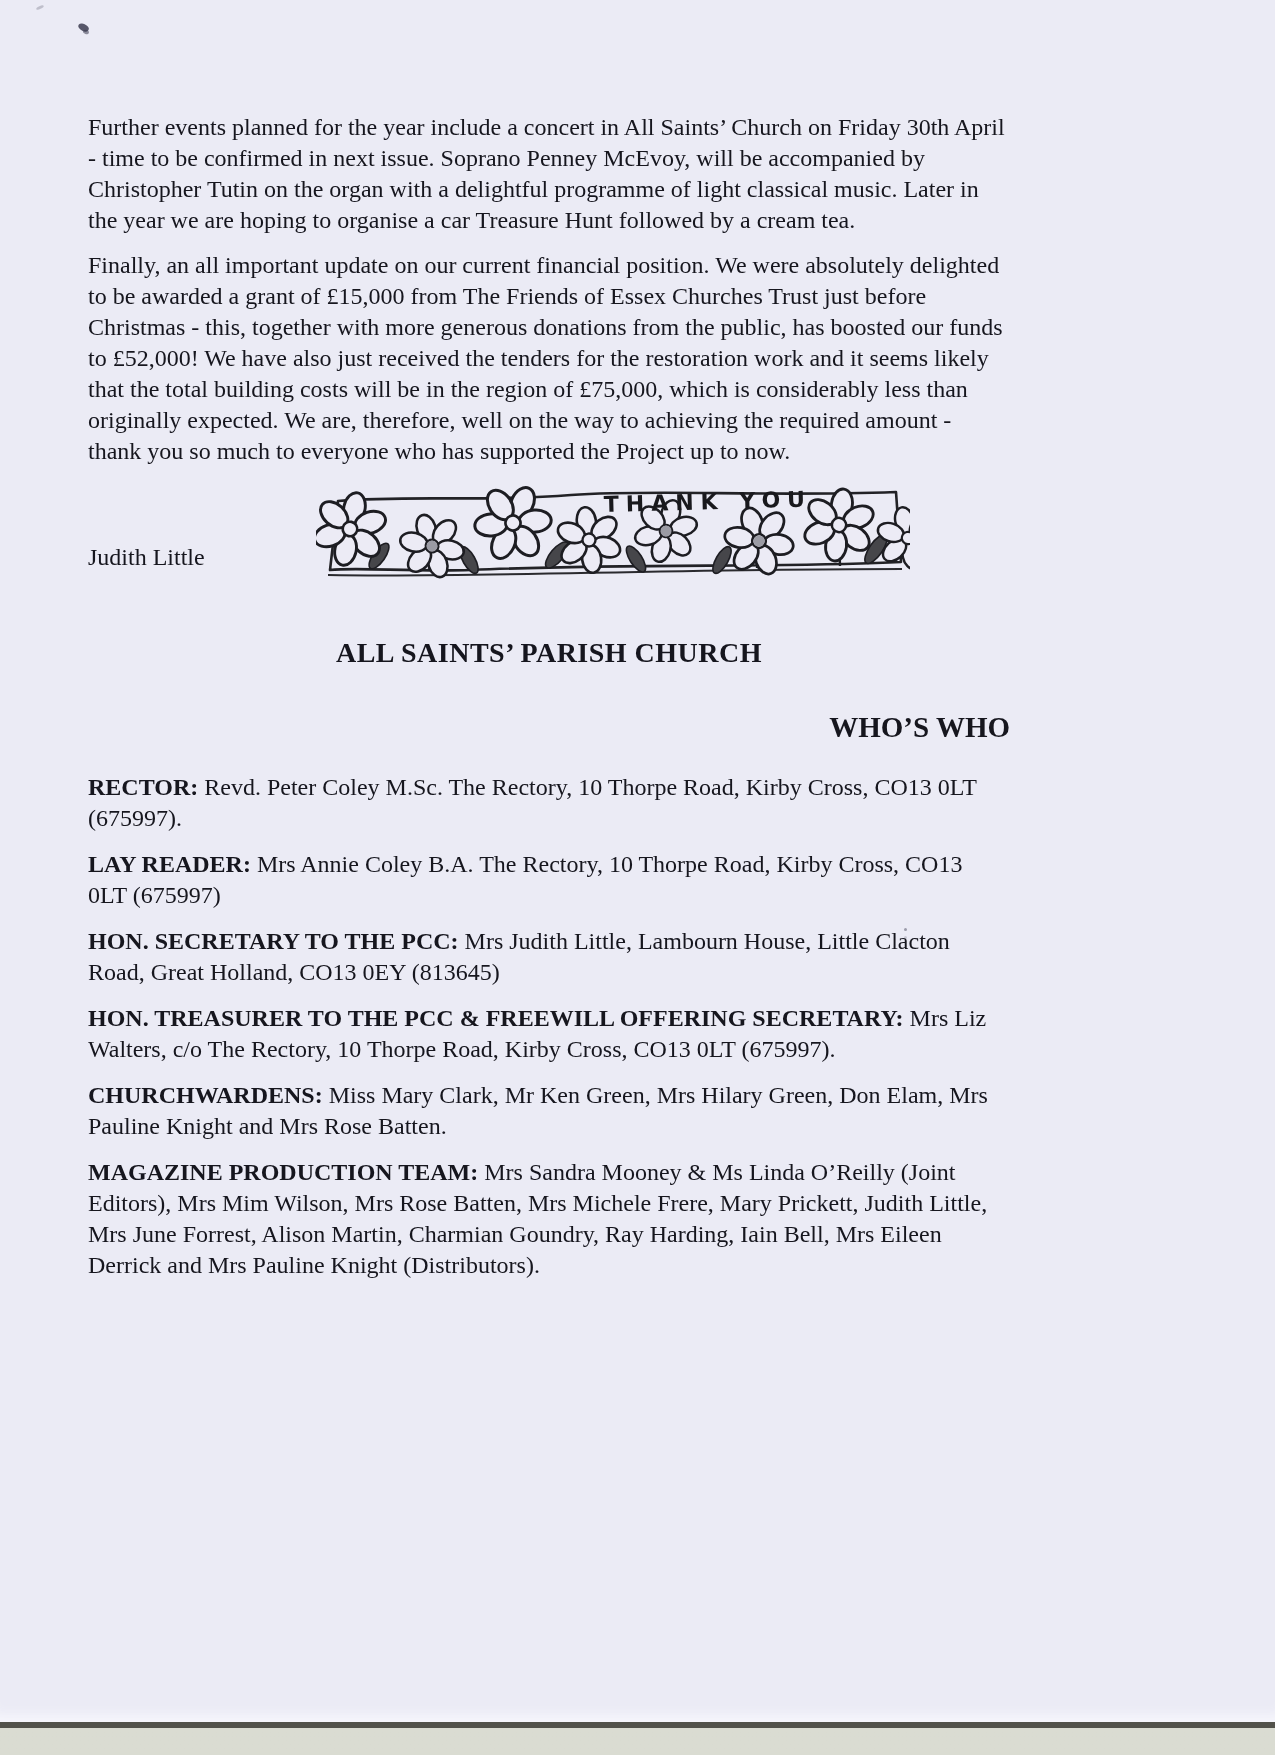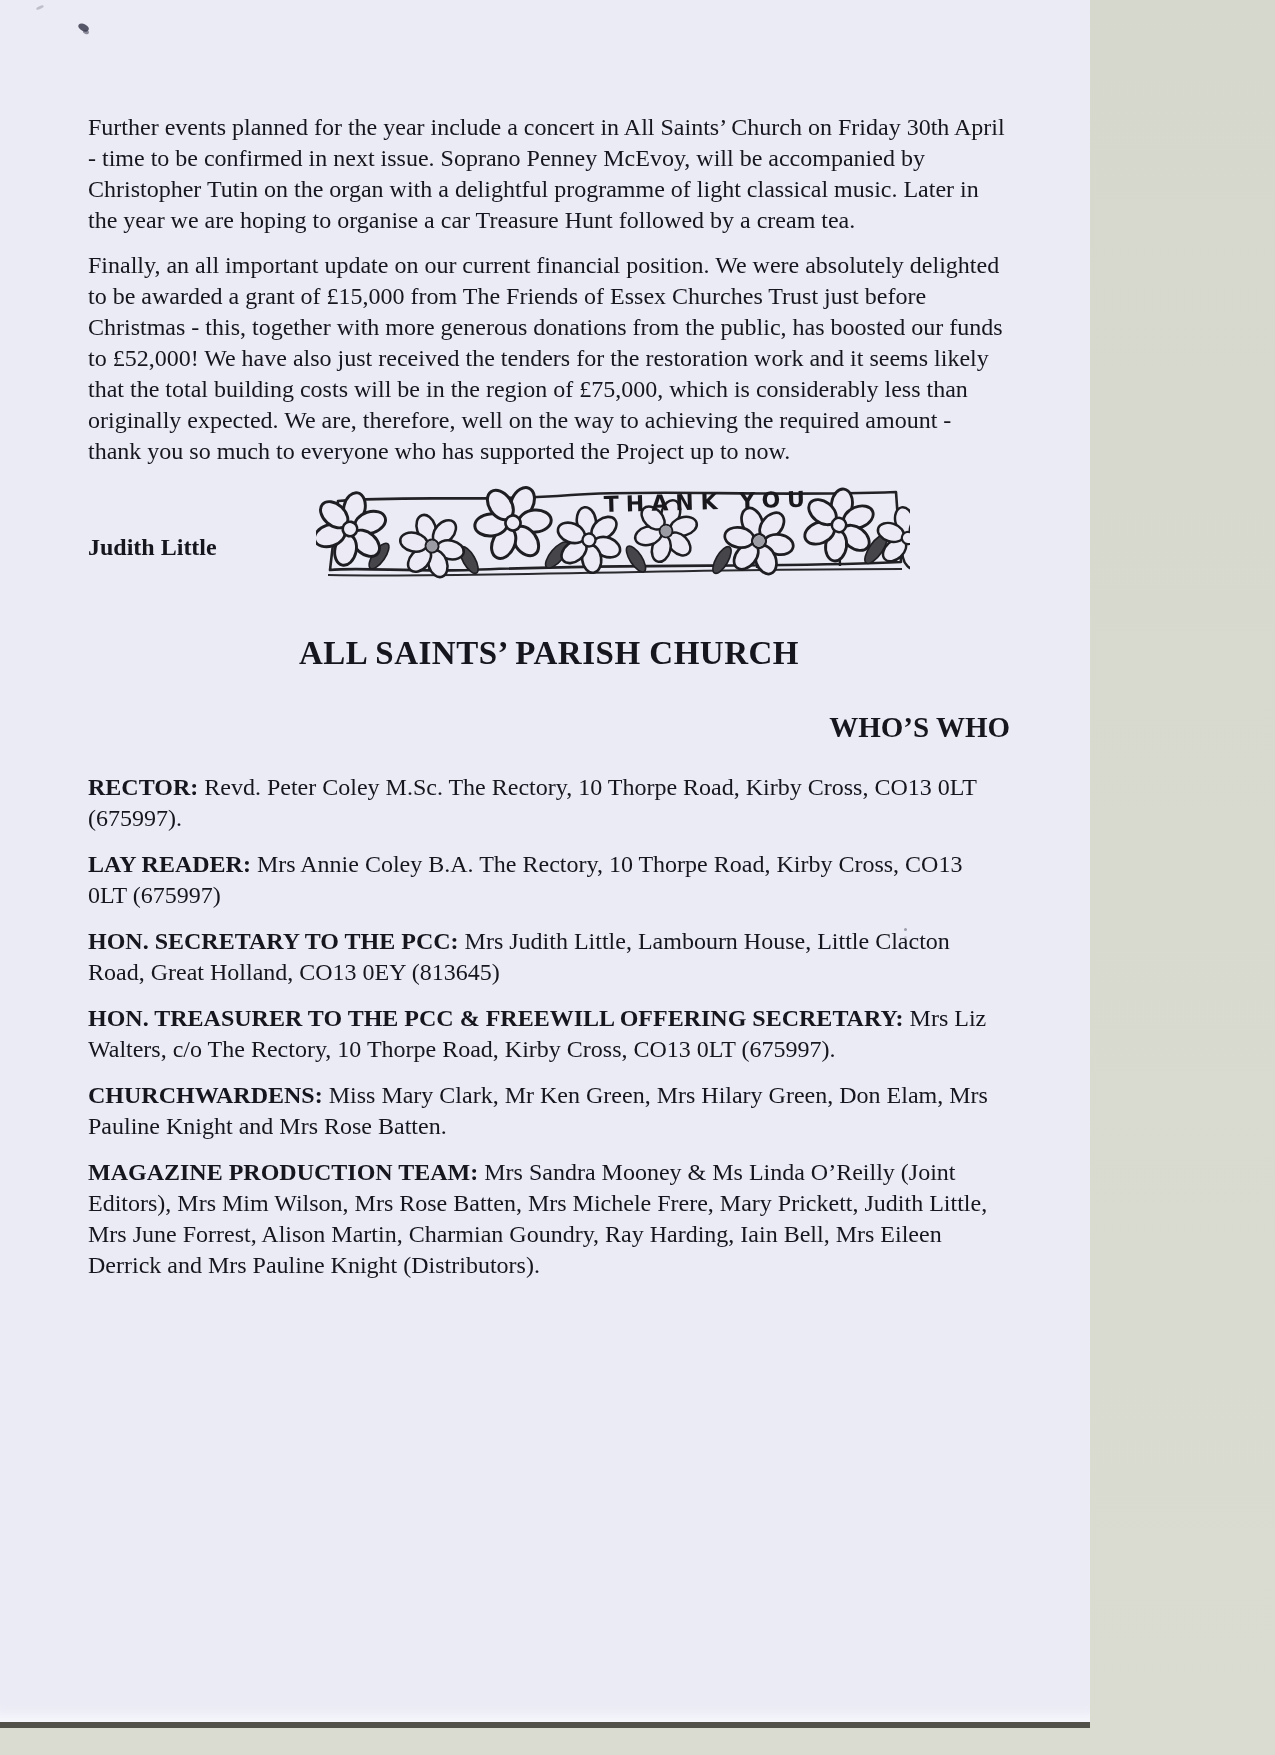--- a/index.html
+++ b/index.html
@@ -5,48 +5,48 @@
   html,body{margin:0;padding:0;}
   body{
     width:1275px;height:1755px;
     background:linear-gradient(#d6d8ce, #dadcd2);
     font-family:"Liberation Serif", serif;
     position:relative;
     overflow:hidden;
   }
   .paper{
     position:absolute;left:0;top:0;
-    width:1090px;height:1722px;
+    width:1275px;height:1722px;
     background:#ebebf5;
     box-shadow: inset 0 -16px 12px -9px #f7f7fd;
     border-bottom:6px solid #52524b;
   }
   .content{
     position:absolute;
     left:88px;top:112px;
     width:922px;
     color:#16161e;
     font-size:24px;
     line-height:31px;
   }
   p.para{margin:0 0 14px 0; text-align:left;}
   .banner-row{
     position:relative;
     height:104px;
     margin:2px 0 0 0;
   }
   .signature{
-    position:absolute;left:0;bottom:22px;
-    font-weight:bold;font-size:24px;margin-top:8px;
+    position:absolute;left:0;bottom:12px;
+    font-weight:normal;font-size:24px;margin-top:8px;
   }
   svg.banner{position:absolute;left:228px;top:2px;}
   h1.church{
     margin:50px 0 0 0;
     text-align:center;
-    font-size:33px;line-height:36px;
+    font-size:28px;line-height:36px;
     font-weight:bold;
     letter-spacing:0.5px;
   }
   h2.whoswho{
     margin:40px 0 28px 0;
     text-align:right;
     font-size:29px;line-height:33px;
     font-weight:bold;
   }
   p.entry{margin:0 8px 15px 0;}

